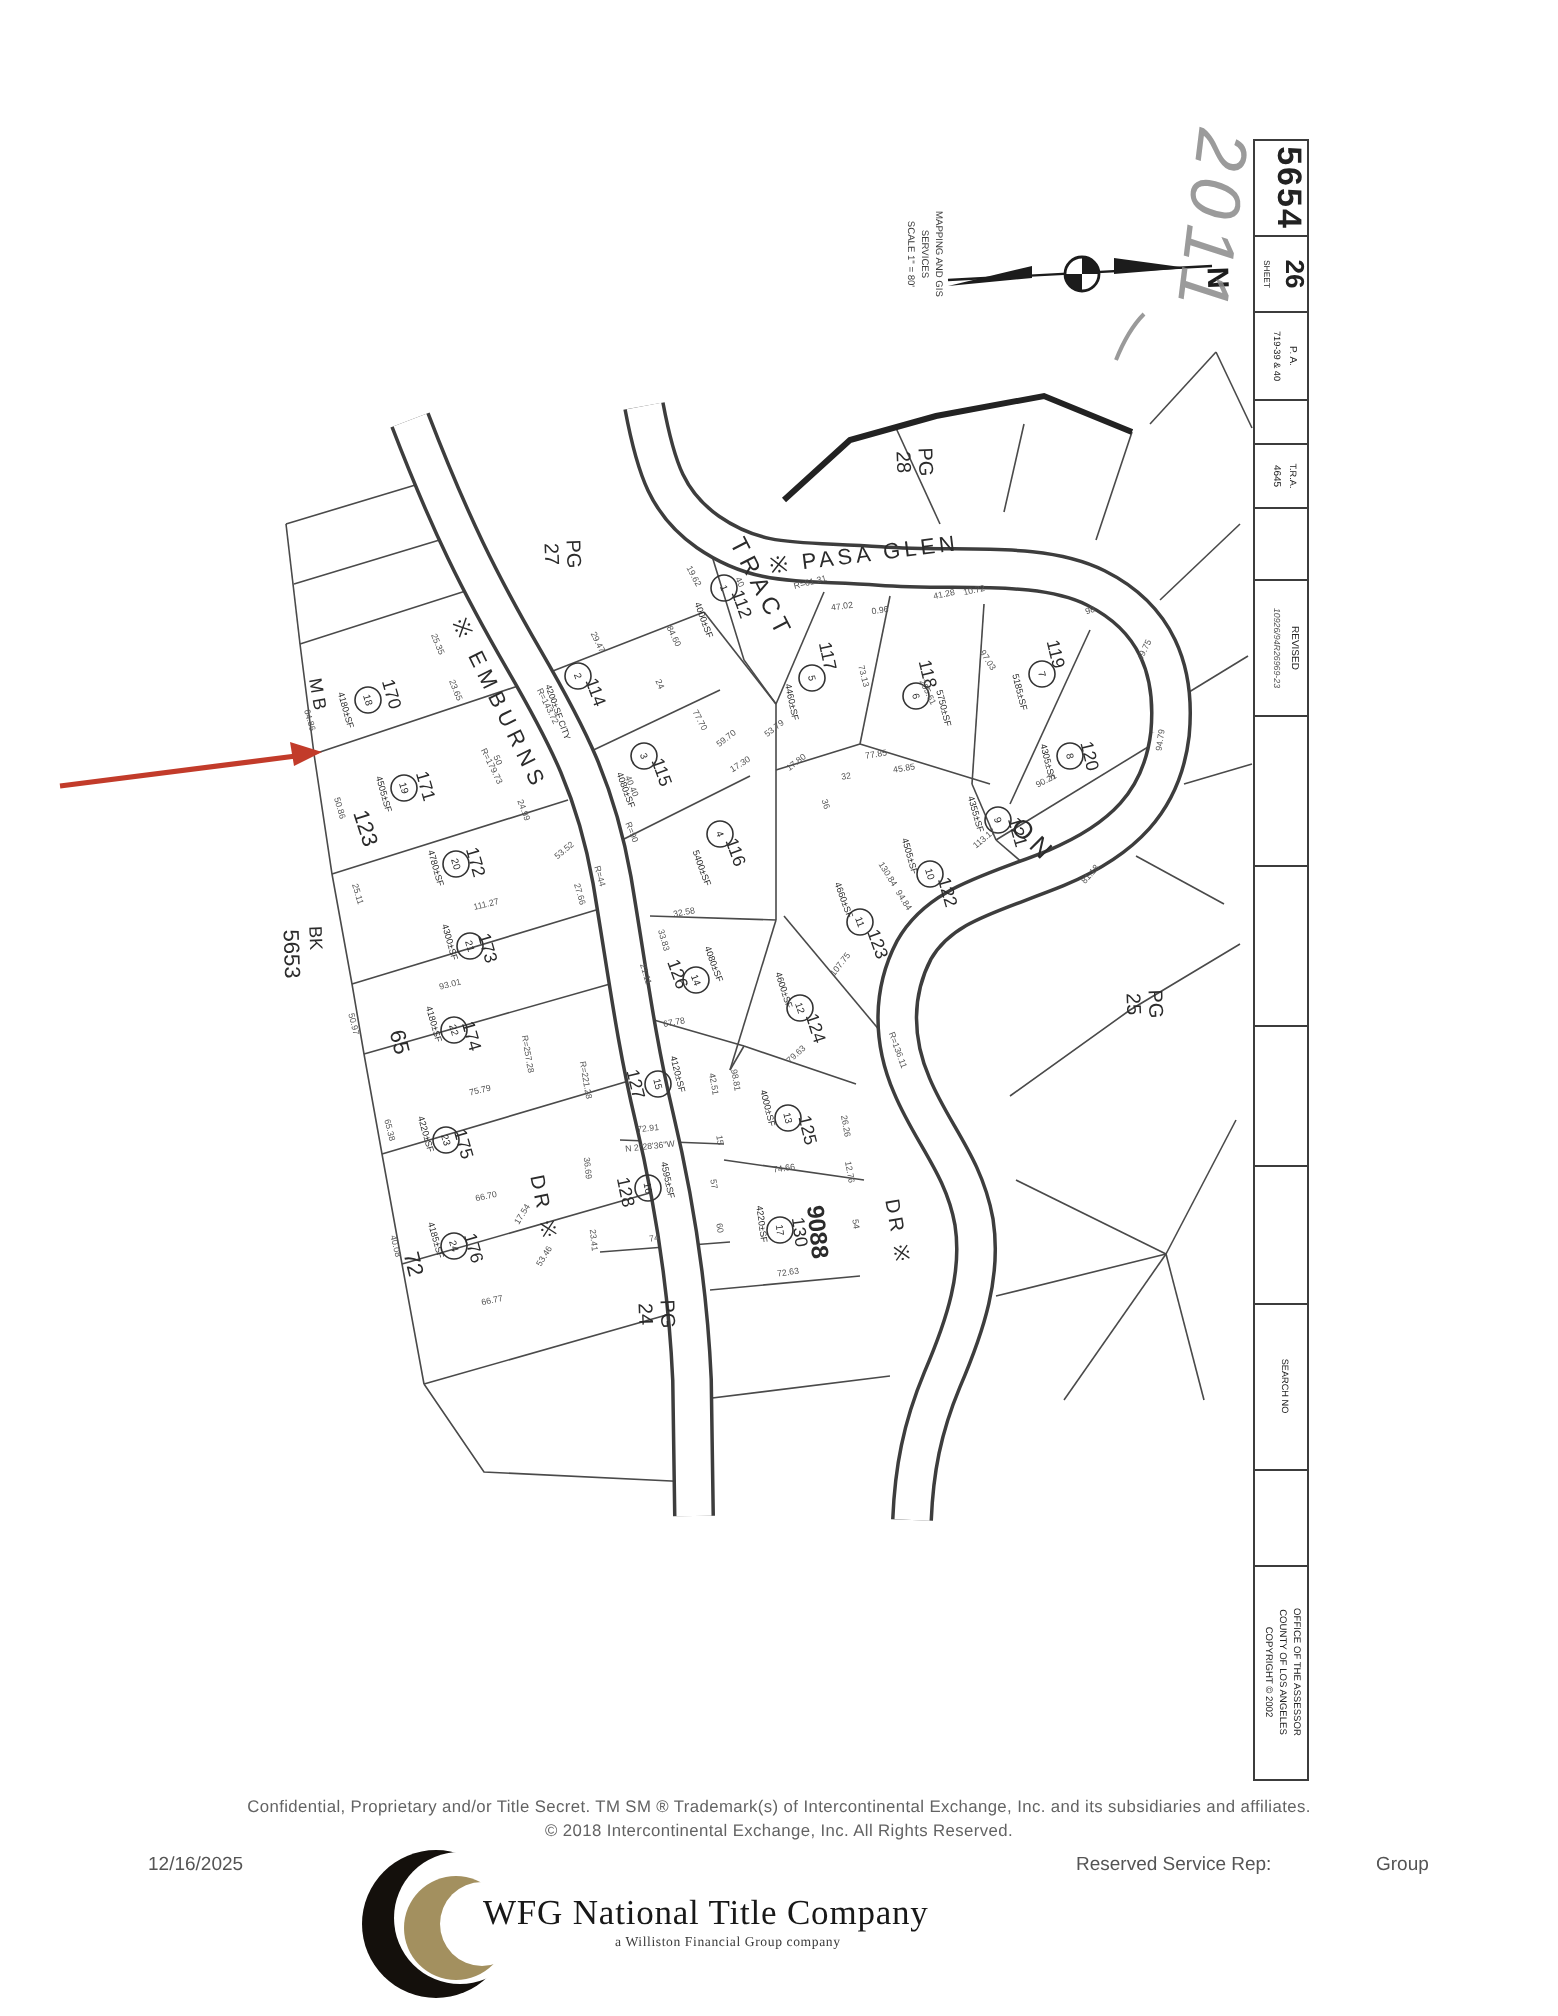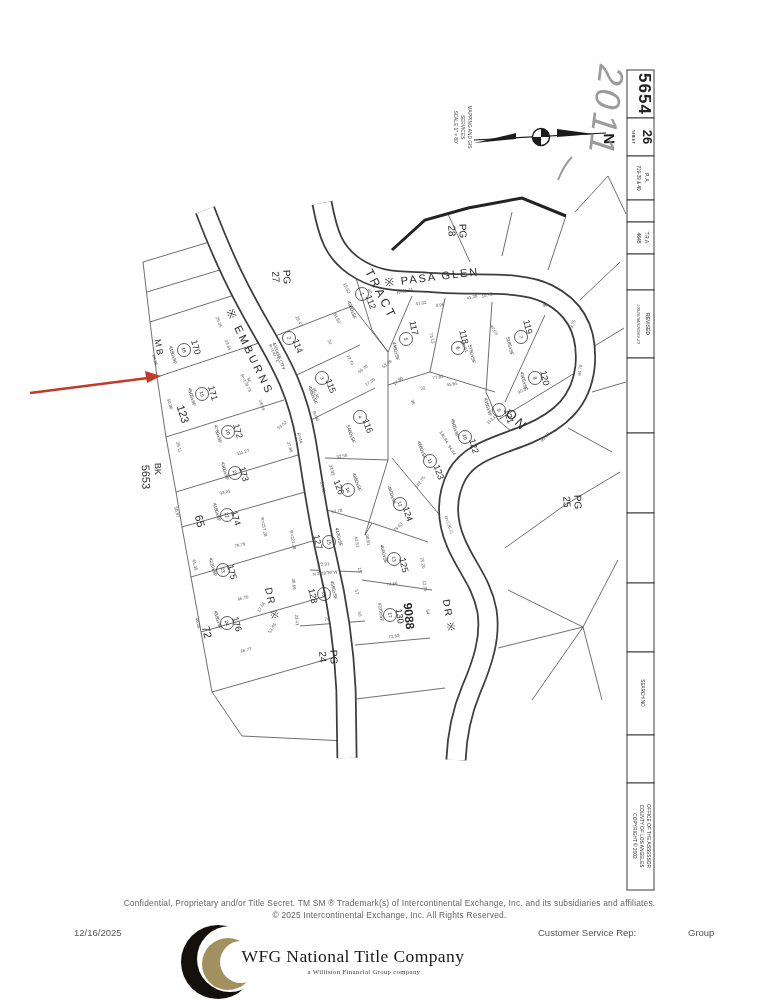--- a/index.html
+++ b/index.html
@@ -346,25 +346,25 @@
       <text x="647" y="836" transform="rotate(90 647 836)" font-size="4.8">OFFICE OF THE ASSESSOR</text>
       <text x="640" y="836" transform="rotate(90 640 836)" font-size="4.8">COUNTY OF LOS ANGELES</text>
       <text x="633" y="836" transform="rotate(90 633 836)" font-size="4.8">COPYRIGHT © 2002</text>
     </g>
   </svg>
 
   
   <div class="footer">
     <div class="conf">
       <div>Confidential, Proprietary and/or Title Secret.  TM SM  ® Trademark(s) of Intercontinental Exchange, Inc. and its subsidiaries and affiliates.</div>
-      <div>© 2025 Intercontinental Exchange, Inc. All Rights Reserved.</div>
+      <div>© 2018 Intercontinental Exchange, Inc. All Rights Reserved.</div>
     </div>
     <div class="frow">
       <span class="fdate">12/16/2025</span>
-      <span class="frep">Customer Service Rep:</span>
+      <span class="frep">Reserved Service Rep:</span>
       <span class="fname">Group</span>
     </div>
   </div>
 
   <div class="logo">
     <div class="logo-inner">
       <svg width="78" height="86" viewBox="0 0 78 86">
         <circle cx="38" cy="40" r="37" fill="#14100c"></circle>
         <circle cx="50" cy="37" r="33" fill="#ffffff"></circle>
         <circle cx="48" cy="42" r="26" fill="#a3905f"></circle>

